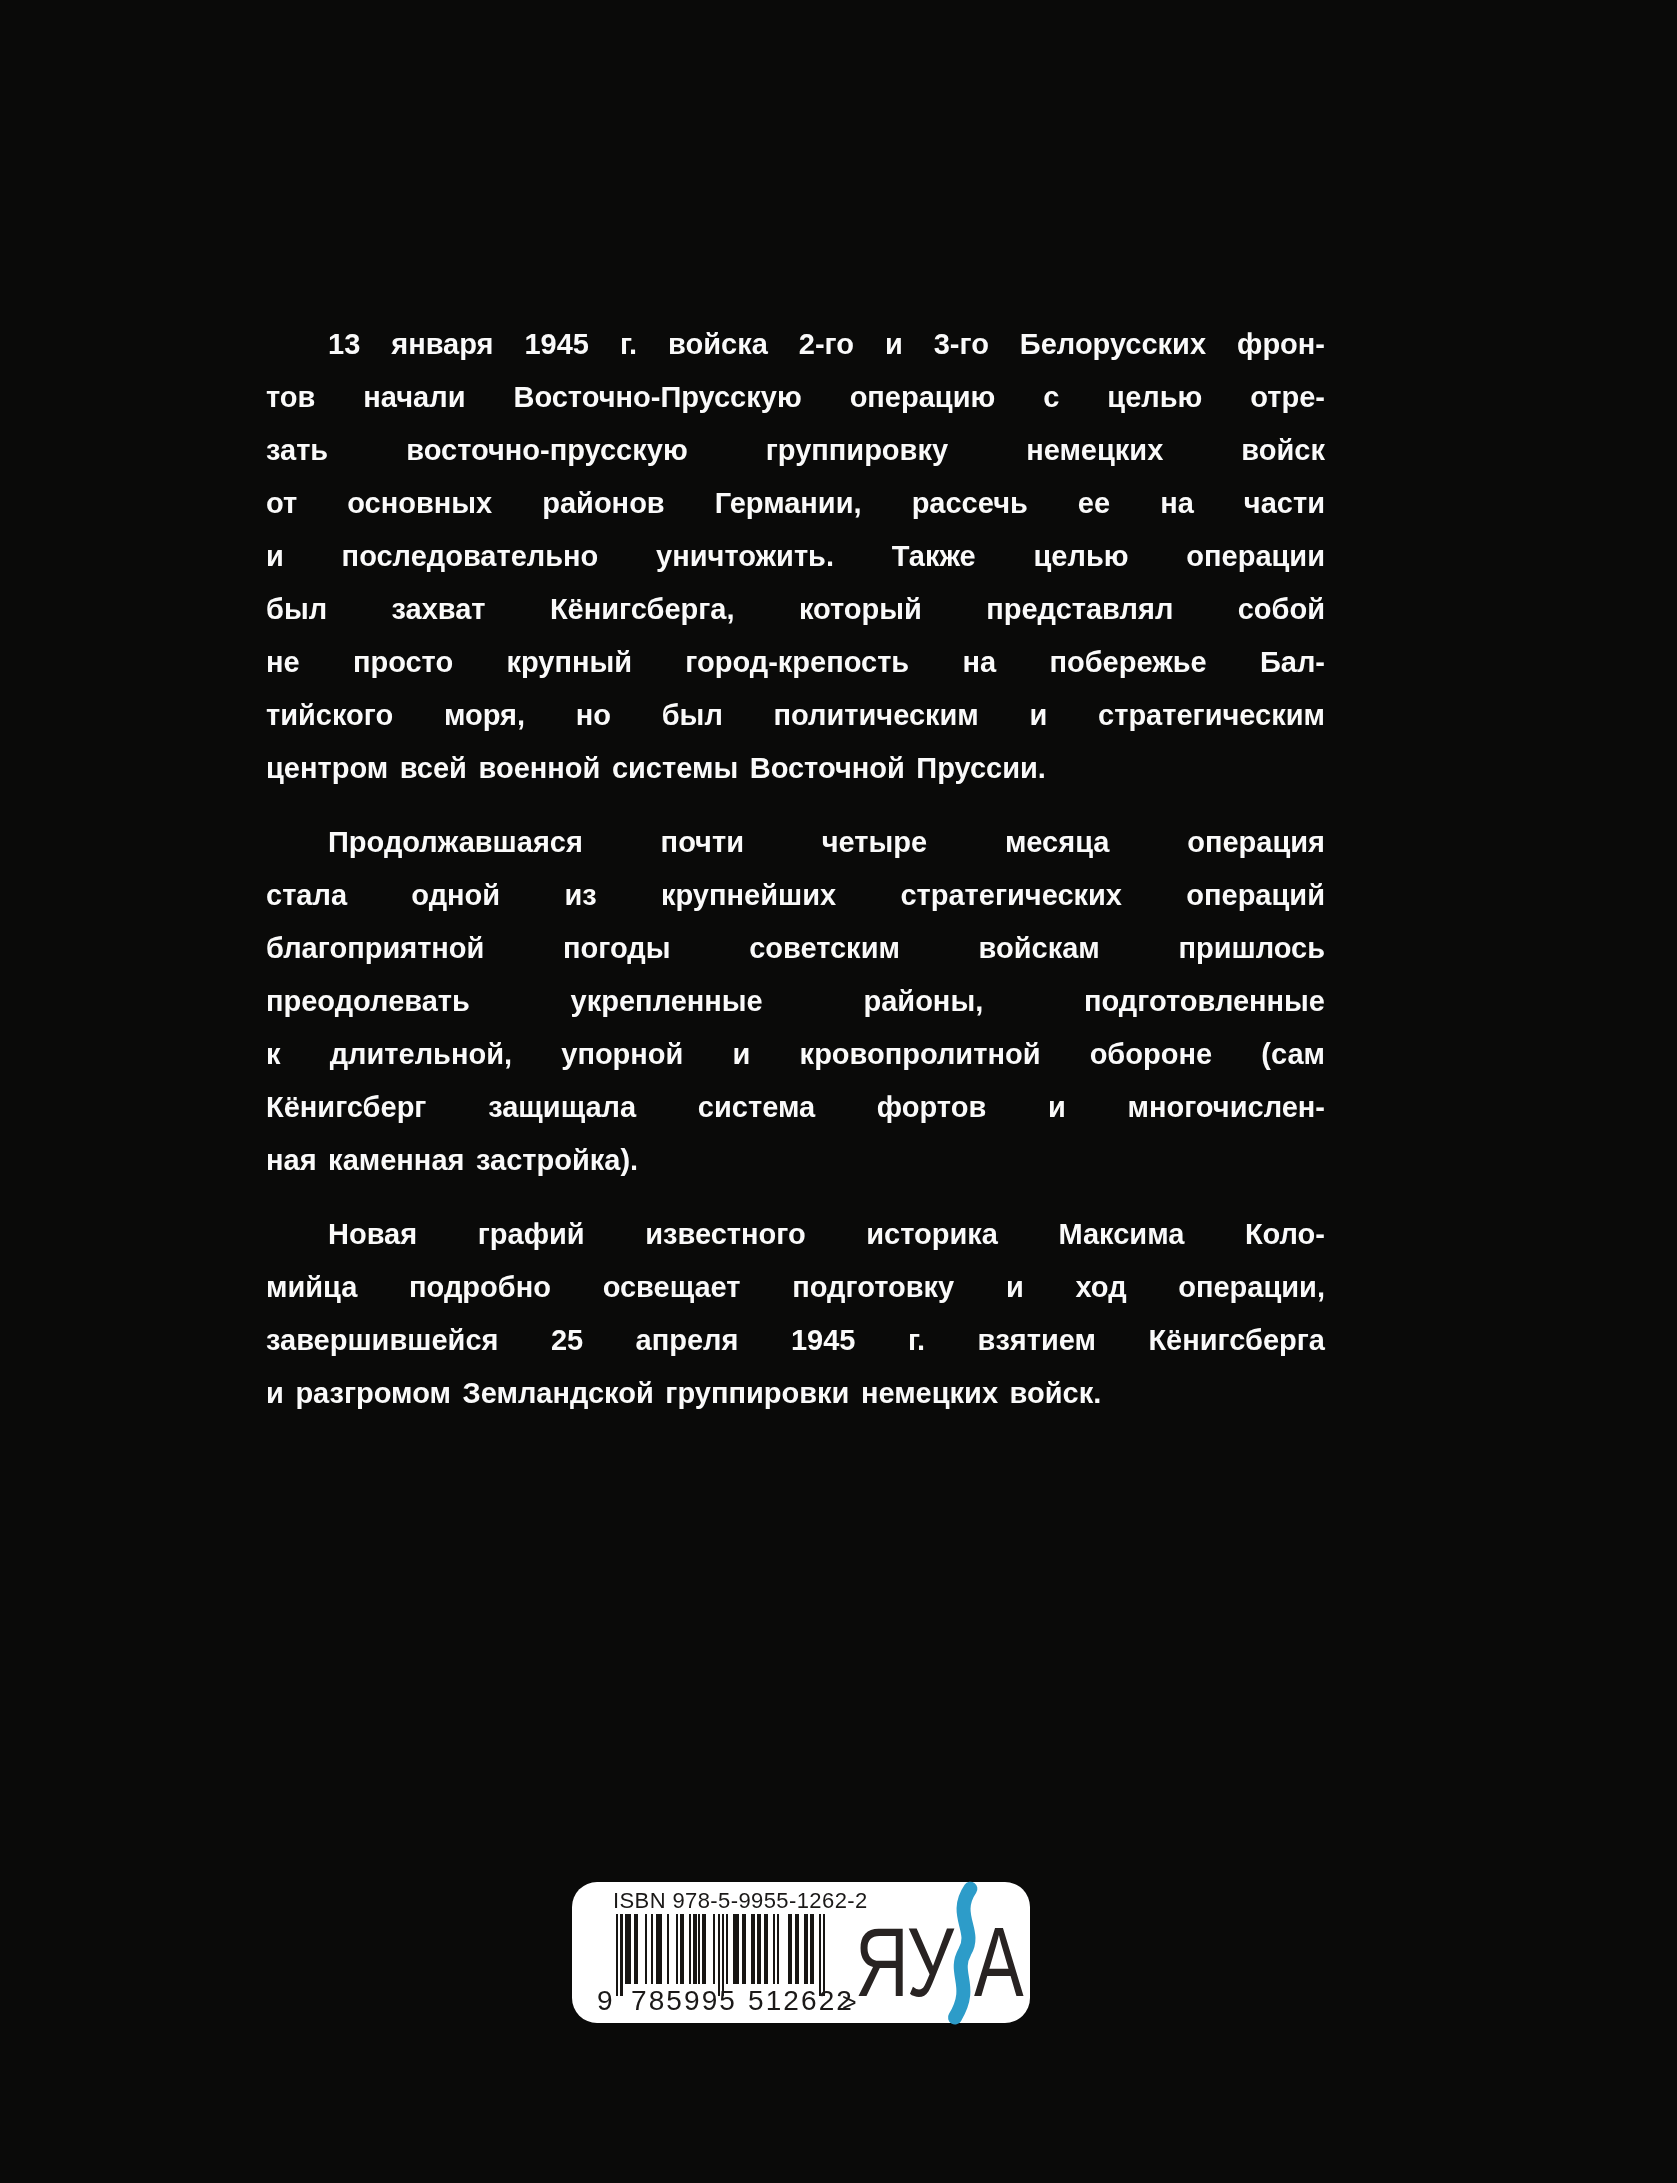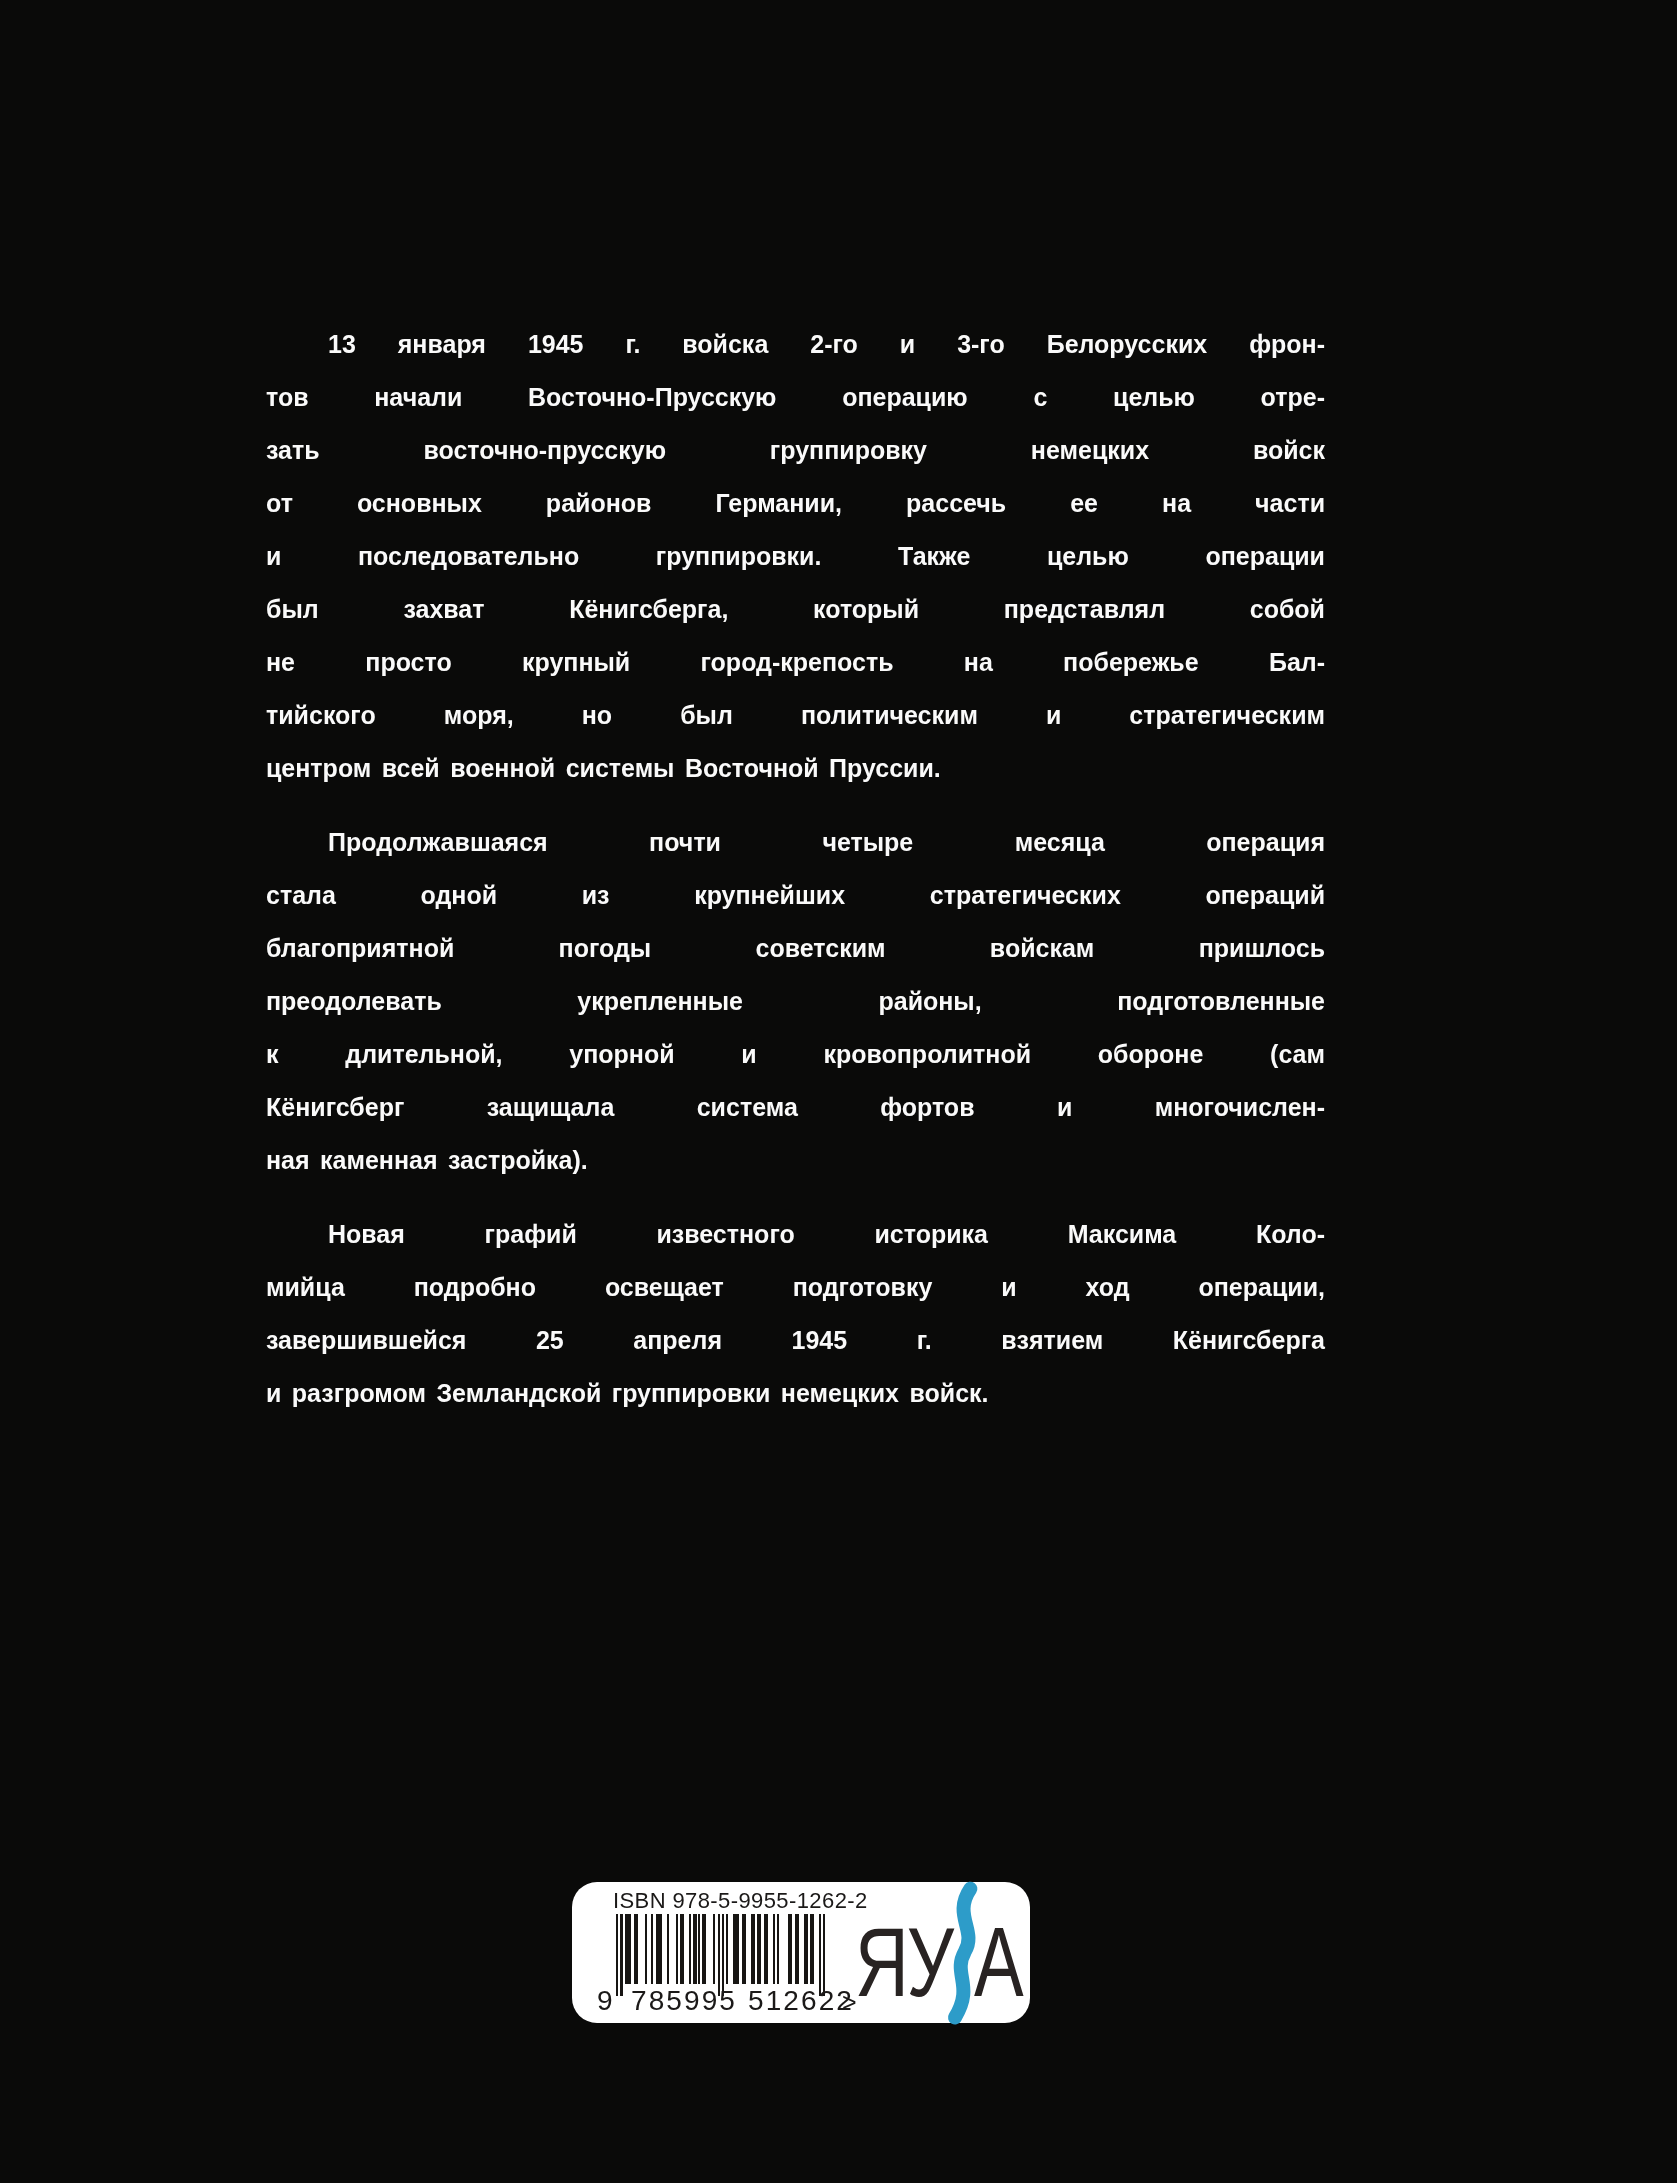--- a/index.html
+++ b/index.html
@@ -8,21 +8,21 @@
     width:1677px;height:2183px;
     background:#0a0a09;
     overflow:hidden;
     font-family:"Liberation Sans",sans-serif;
   }
   
   .text-block{
     position:absolute;
     left:266px;top:318px;width:1059px;
     color:#fafafa;
-    font-size:25px;
+    font-size:29px;
     font-weight:700;
     word-spacing:3.5px;
   }
   .para{margin:0 0 21px 0;}
   .line{
     line-height:53px;
     height:53px;
     white-space:nowrap;
     text-align:justify;
     text-align-last:justify;
@@ -70,21 +70,21 @@
 <body>
 
 <div class="page">
 
   <div class="text-block">
       <div class="para">
         <div class="line first">13 января 1945 г. войска 2-го и 3-го Белорусских фрон-</div>
         <div class="line">тов начали Восточно-Прусскую операцию с целью отре-</div>
         <div class="line">зать восточно-прусскую группировку немецких войск</div>
         <div class="line">от основных районов Германии, рассечь ее на части</div>
-        <div class="line">и последовательно группировки. Также целью операции</div>
+        <div class="line">и последовательно уничтожить. Также целью операции</div>
         <div class="line">был захват Кёнигсберга, который представлял собой</div>
         <div class="line">не просто крупный город-крепость на побережье Бал-</div>
         <div class="line">тийского моря, но был политическим и стратегическим</div>
         <div class="line last">центром всей военной системы Восточной Пруссии.</div>
       </div>
       <div class="para">
         <div class="line first">Продолжавшаяся почти четыре месяца операция</div>
         <div class="line">стала одной из крупнейших стратегических операций</div>
         <div class="line">благоприятной погоды советским войскам пришлось</div>
         <div class="line">преодолевать укрепленные районы, подготовленные</div>

